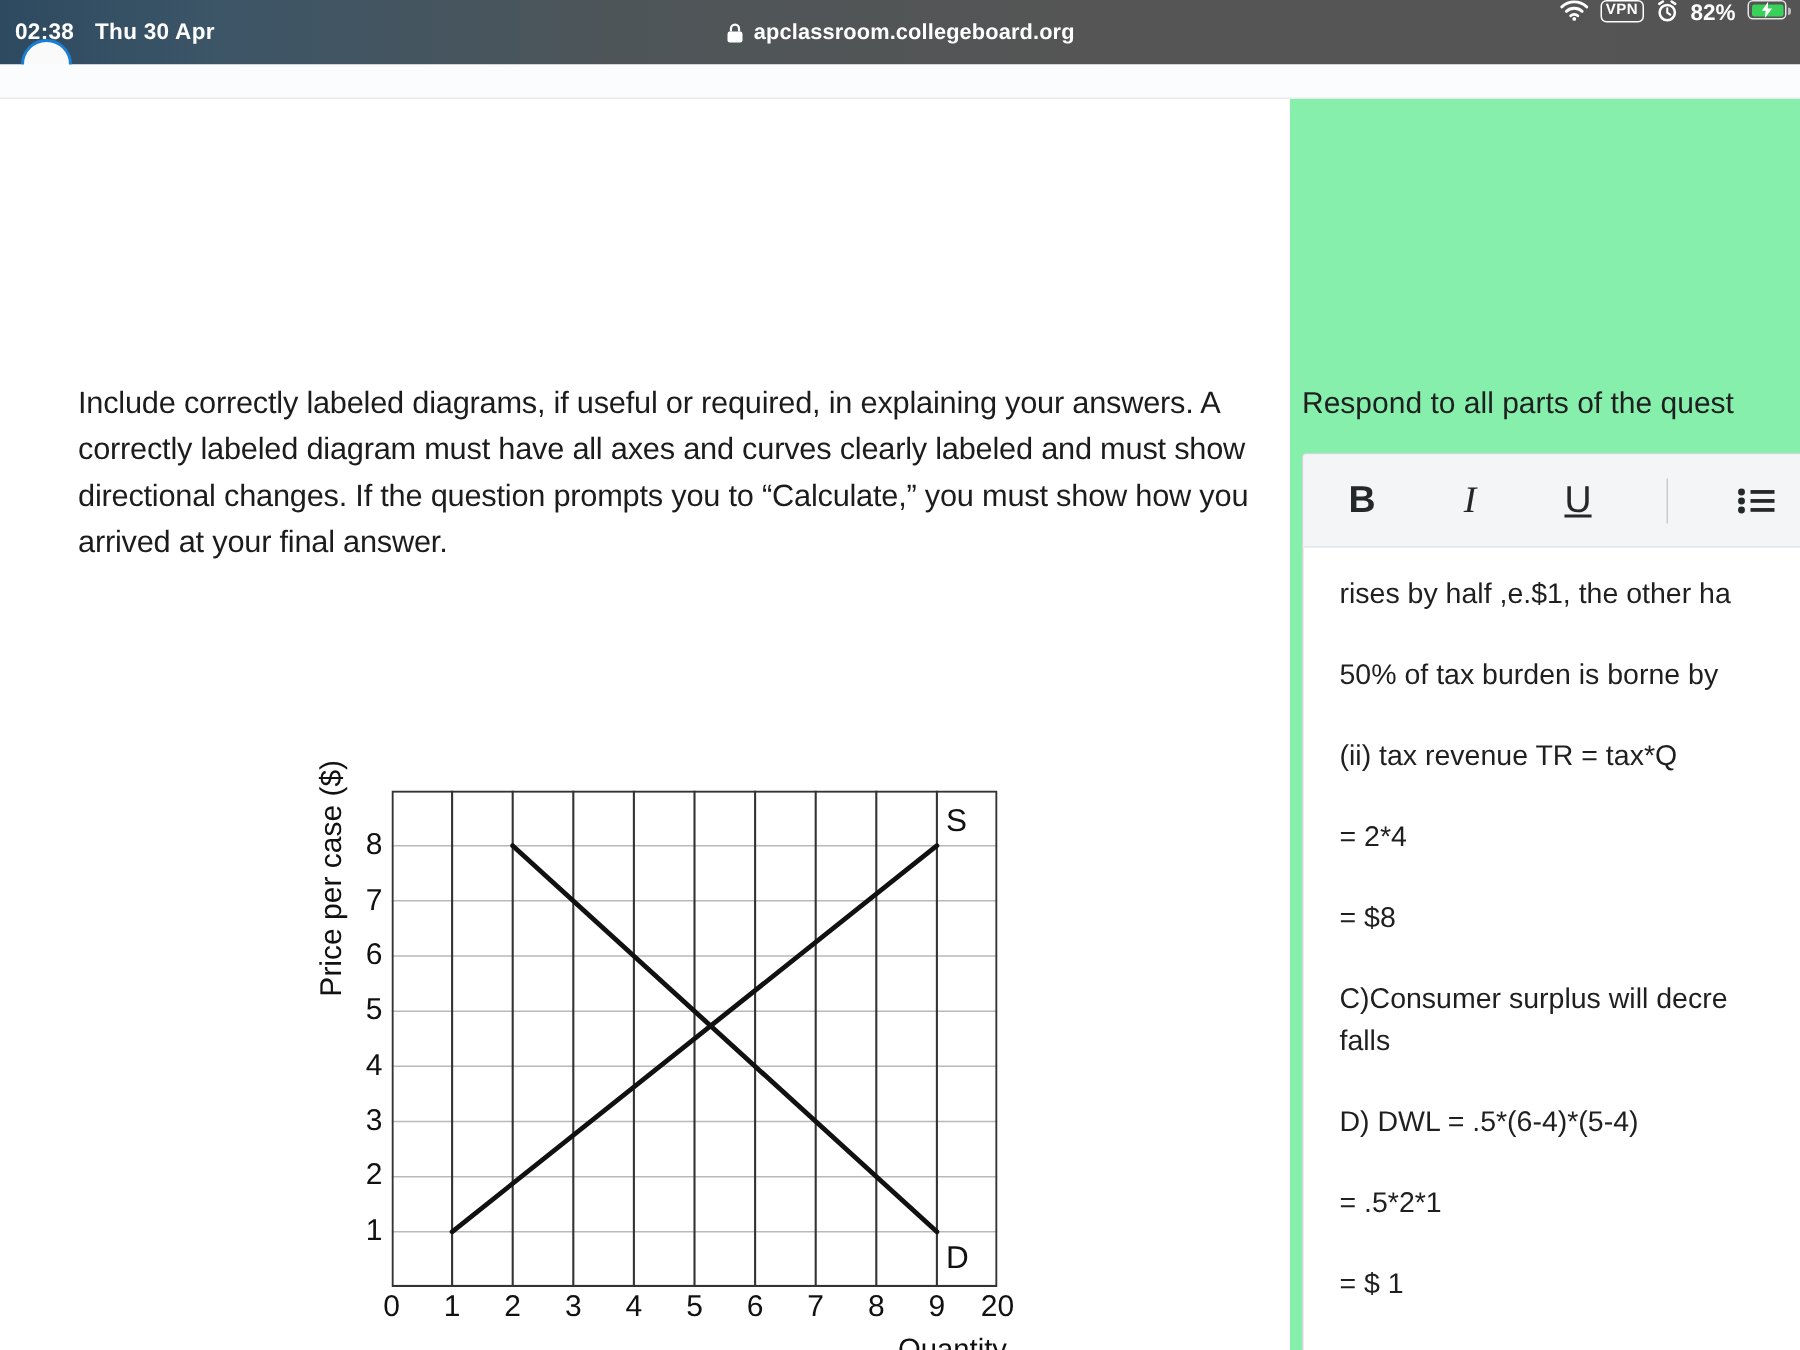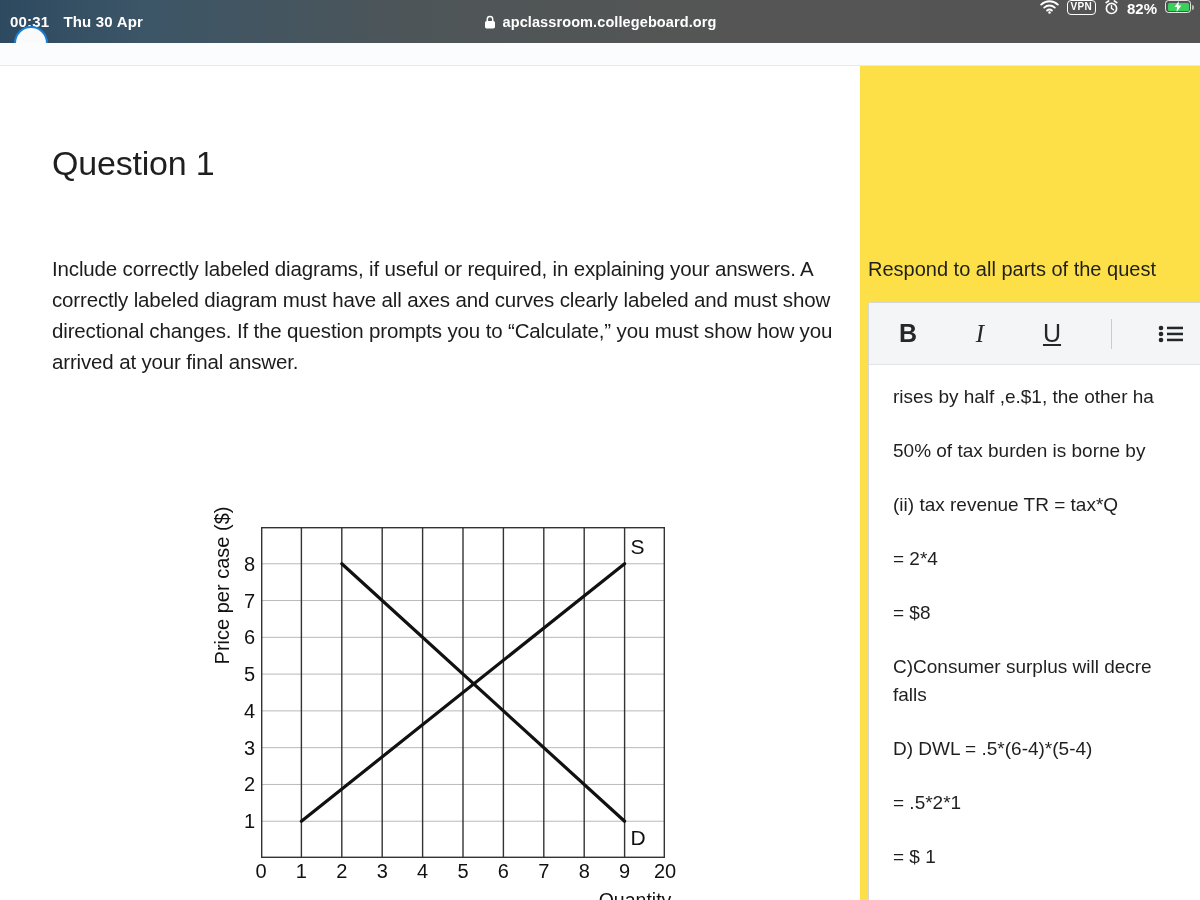--- a/index.html
+++ b/index.html
@@ -114,21 +114,21 @@
   }
   #xlabel {
     position: absolute; left: 330px; top: 432px; width: 250px;
     text-align: center; font-size: 19.5px; line-height: 25px; color: #111;
   }
   .curve-tag { font-size: 21px; fill: #111; }
 
   
   #right-col {
     position: absolute; left: 860px; top: 66px; width: 340px; height: 834px;
-    background: #fde047; overflow: hidden;
+    background: #86efac; overflow: hidden;
   }
   #respond-line {
     position: absolute; left: 8px; top: 192px;
     font-size: 20px; color: #1f1f1f; white-space: nowrap;
   }
   #editor {
     position: absolute; left: 8px; top: 236px;
     width: 420px; height: 620px;
     border: 1px solid #d4d7da; border-radius: 3px;
     background: #ffffff;
@@ -146,21 +146,21 @@
     padding: 18px 20px 0 24px;
     font-size: 19px; line-height: 28px; color: #1f1f1f;
   }
   #editor-body p { margin: 0 0 26px 0; white-space: nowrap; }
 </style>
 </head>
 <body>
 
 <div id="statusbar">
   <div id="sb-left">
-    <span>00:31</span>
+    <span>02:38</span>
     <span>Thu 30 Apr</span>
   </div>
 
   <div id="sb-center">
     <span style="display:inline-flex;">
       <svg width="12" height="14" viewBox="0 0 12 14" aria-hidden="true">
         <rect x="1" y="6" width="10" height="7.4" rx="1.6" fill="#fff"></rect>
         <path d="M3.3 6 V4.1 a2.7 2.7 0 0 1 5.4 0 V6" fill="none" stroke="#fff" stroke-width="1.5"></path>
       </svg>
     </span>
@@ -194,21 +194,20 @@
     </span>
   </div>
 </div>
 
 <div id="tab-nub"></div>
 <div id="page-top-band"></div>
 <div id="page-rule"></div>
 
 <div id="left-col">
 
-  <div id="page-title">Question 1</div>
 
   <div id="directions">Include correctly labeled diagrams, if useful or required, in explaining your answers. A correctly labeled diagram must have all axes and curves clearly labeled and must show directional changes. If the question prompts you to “Calculate,” you must show how you arrived at your final answer.</div>
 
   <div id="chart-wrap">
 
     <div id="ylabel">Price per case ($)</div>
 
     <div id="yticks">
         <span style="top: 294.222px;">1</span>
         <span style="top: 257.444px;">2</span>

